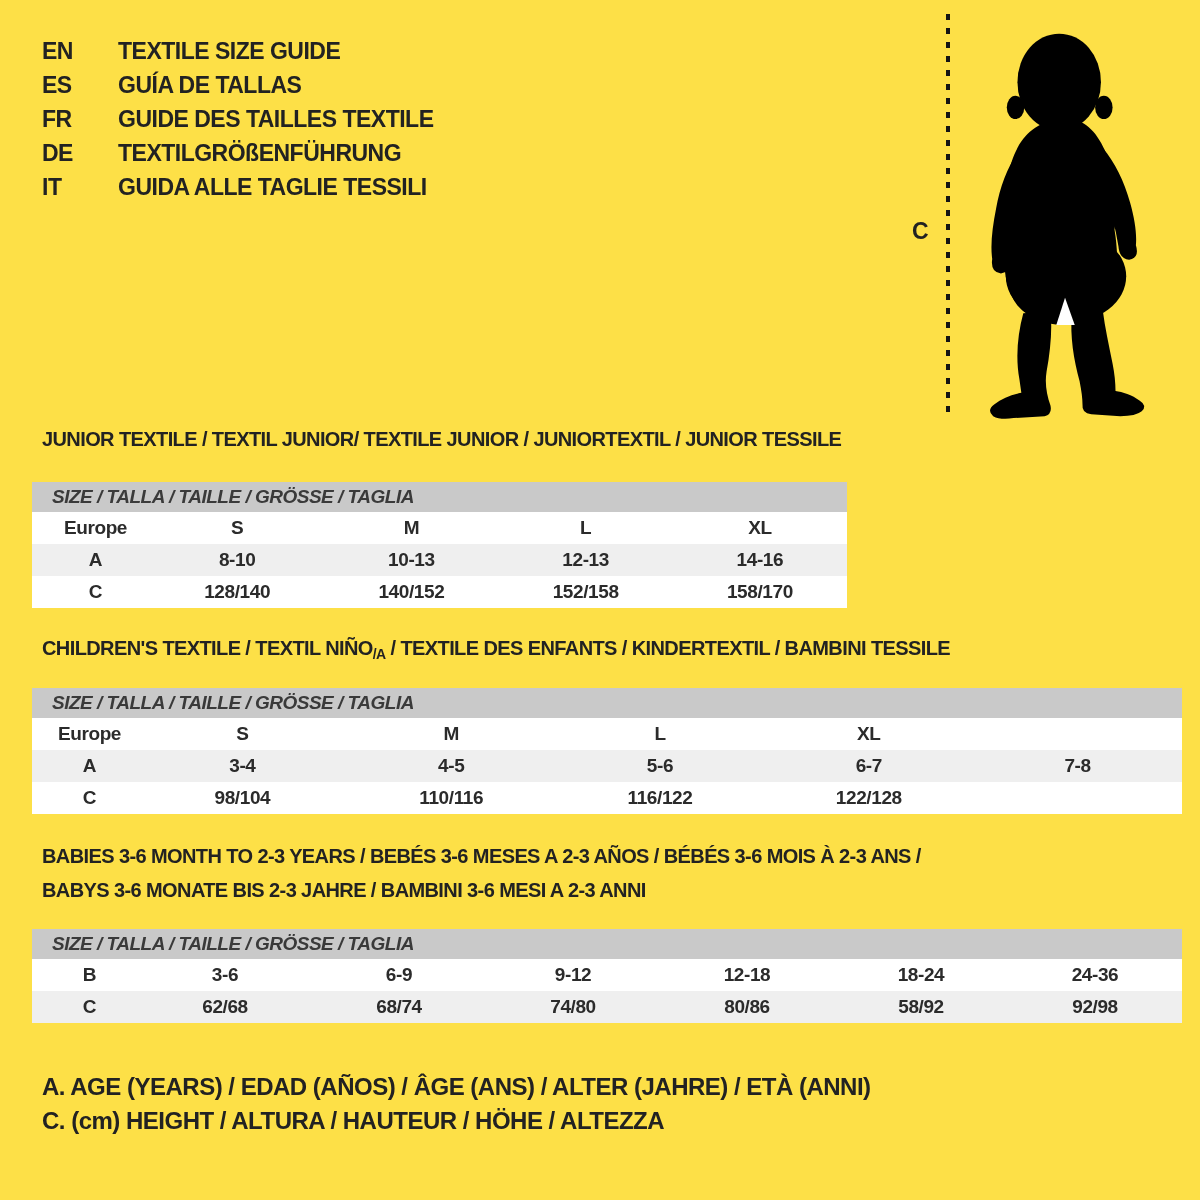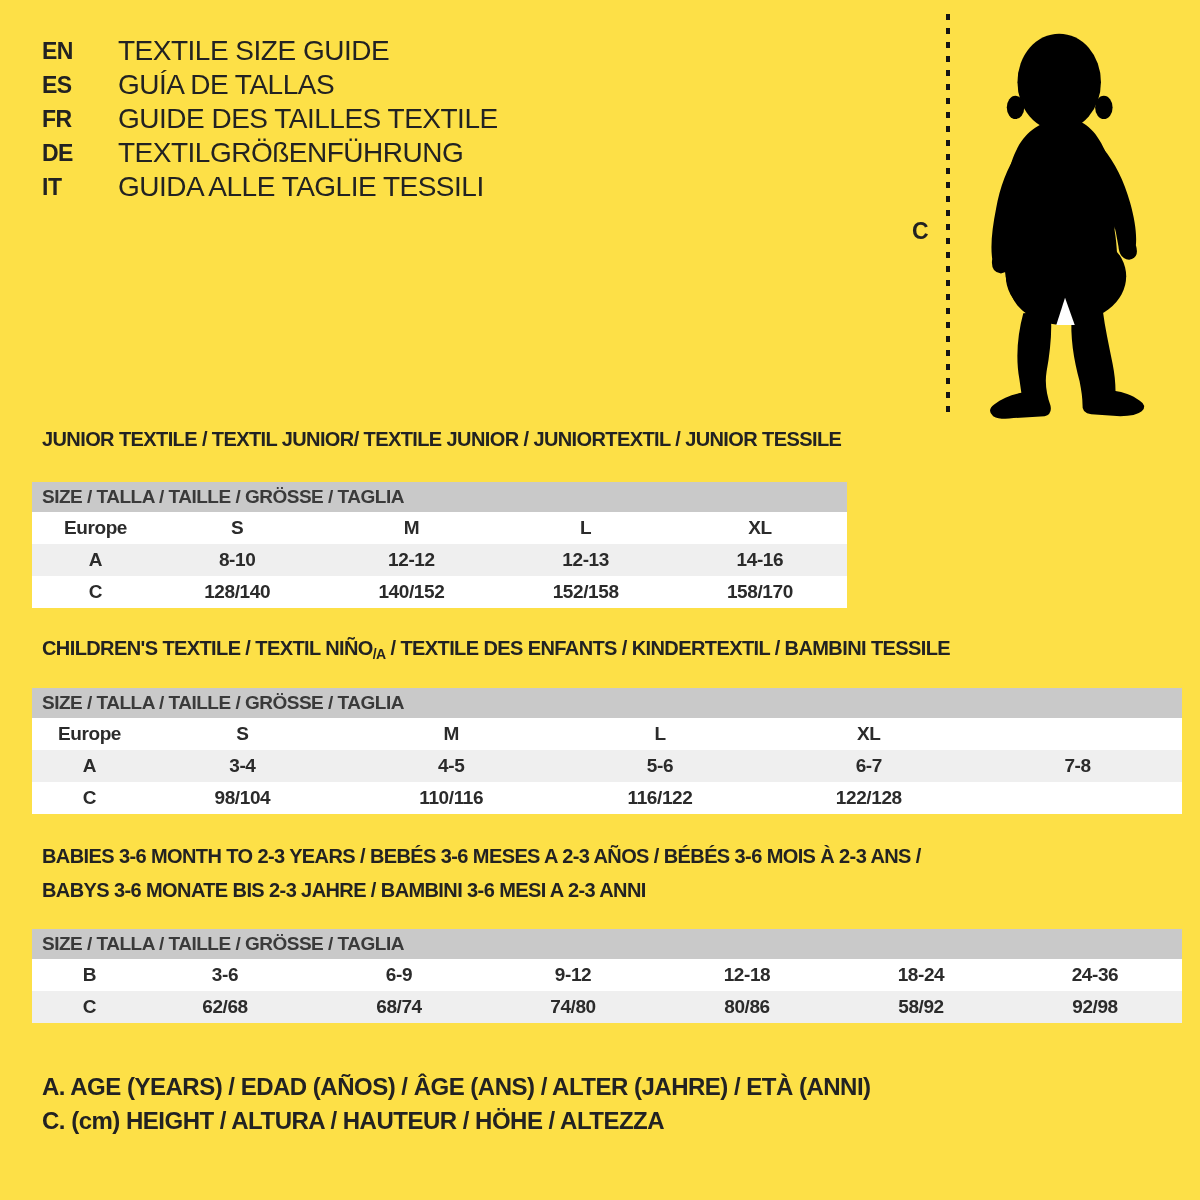--- a/index.html
+++ b/index.html
@@ -9,21 +9,21 @@
     background:#fde047;
     font-family:"Liberation Sans", sans-serif;
     color:#222;
     overflow:hidden;
     -webkit-font-smoothing:antialiased;
   }
   
   #lang-list{position:absolute;left:42px;top:34px;}
   .lang-row{display:flex;height:34px;align-items:center;}
   .lang-code{width:76px;font-size:23px;font-weight:700;letter-spacing:-0.5px;}
-  .lang-title{font-size:28px;font-weight:400;letter-spacing:-0.5px;}
+  .lang-title{font-size:23px;font-weight:700;letter-spacing:-0.5px;}
   
   #measure-line{
     position:absolute;left:946px;top:14px;width:4px;height:402px;
     background:repeating-linear-gradient(to bottom,#141414 0 6px,transparent 6px 14px);
   }
   #measure-label{
     position:absolute;left:912px;top:218px;
     font-size:23px;font-weight:700;
   }
   #baby-figure{position:absolute;left:962px;top:22px;width:208px;height:400px;}
@@ -31,21 +31,21 @@
   .section-title{
     position:absolute;left:42px;
     font-size:20px;font-weight:700;letter-spacing:-0.6px;white-space:nowrap;
   }
   .sub-a{font-size:14px;vertical-align:-4px;font-weight:700;}
   
   .size-table{position:absolute;left:32px;}
   .thead{
     height:30px;line-height:30px;background:#c9c9c9;
     font-size:19px;font-weight:700;letter-spacing:-0.5px;
-    padding-left:10px;color:#3a3a3a;
+    padding-left:20px;color:#3a3a3a;font-style:italic;
   }
   .trow{display:grid;height:32px;line-height:32px;background:#fff;}
   .trow:nth-child(odd){background:#efefef;}
   .cell{font-size:19px;font-weight:700;letter-spacing:-0.4px;text-align:center;color:#2b2b2b;}
   .cell.lbl{text-align:center;padding-left:9px;}
   #table-junior{top:482px;width:815px;}
   #table-junior .trow{grid-template-columns:118px repeat(4,1fr);}
   #table-children{top:688px;width:1150px;}
   #table-children .trow{grid-template-columns:106px repeat(5,1fr);}
   #table-babies{top:929px;width:1150px;}
@@ -114,21 +114,21 @@
     <div class="trow">
       <div class="cell lbl">Europe</div>
       <div class="cell">S</div>
       <div class="cell">M</div>
       <div class="cell">L</div>
       <div class="cell">XL</div>
     </div>
     <div class="trow">
       <div class="cell lbl">A</div>
       <div class="cell">8-10</div>
-      <div class="cell">12-12</div>
+      <div class="cell">10-13</div>
       <div class="cell">12-13</div>
       <div class="cell">14-16</div>
     </div>
     <div class="trow">
       <div class="cell lbl">C</div>
       <div class="cell">128/140</div>
       <div class="cell">140/152</div>
       <div class="cell">152/158</div>
       <div class="cell">158/170</div>
     </div>

